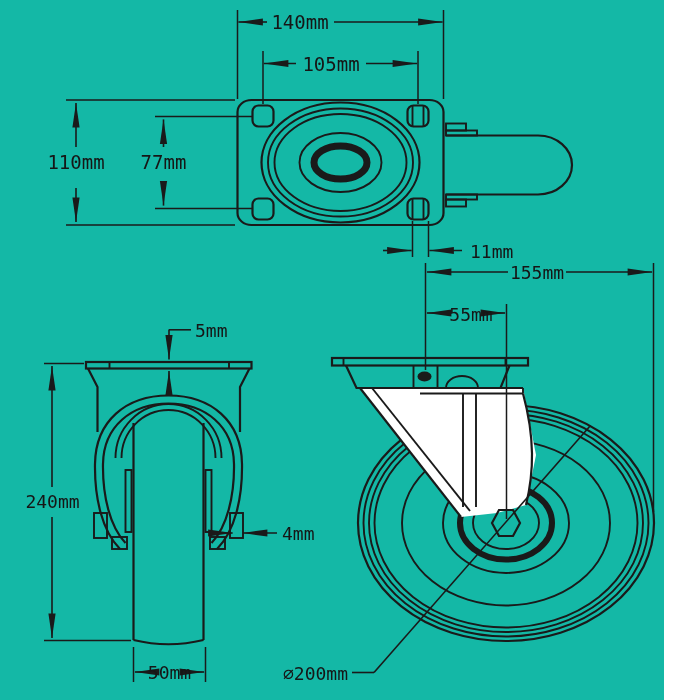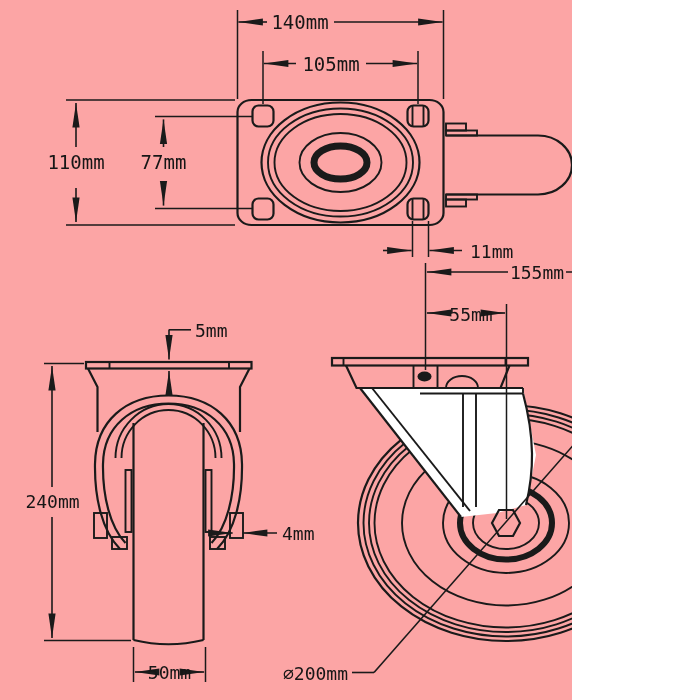--- a/index.html
+++ b/index.html
@@ -1,16 +1,16 @@
 <!DOCTYPE html>
 <html><head>
 <meta charset="utf-8">
 <style>
   html,body{margin:0;padding:0;background:#ffffff;}
-  .stage{position:relative;width:572px;height:700px;background:#fca5a5;overflow:hidden;}
+  .stage{position:relative;width:664px;height:700px;background:#14b8a6;overflow:hidden;}
   svg{display:block;}
   .dimtext{
     font-family:"DejaVu Sans Mono","Liberation Mono",monospace;
     font-size:18px;
     fill:#161616;
   }
   .dimtext.big{font-size:19px;}
   .outline{fill:none;stroke:#1a1a1a;stroke-width:2.2;}
   .thin{fill:none;stroke:#1a1a1a;stroke-width:1.9;}
   .dimline{fill:none;stroke:#1a1a1a;stroke-width:1.6;}

